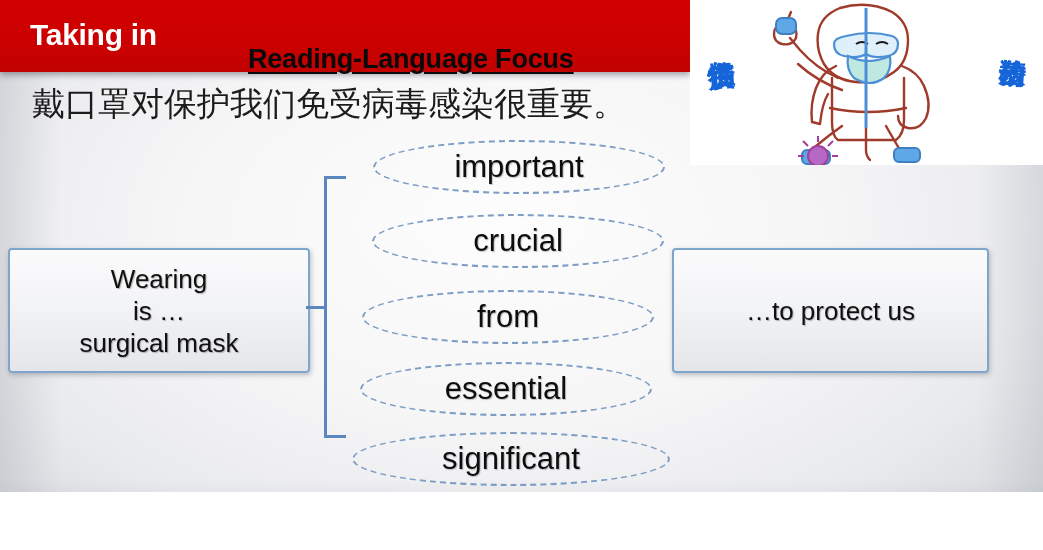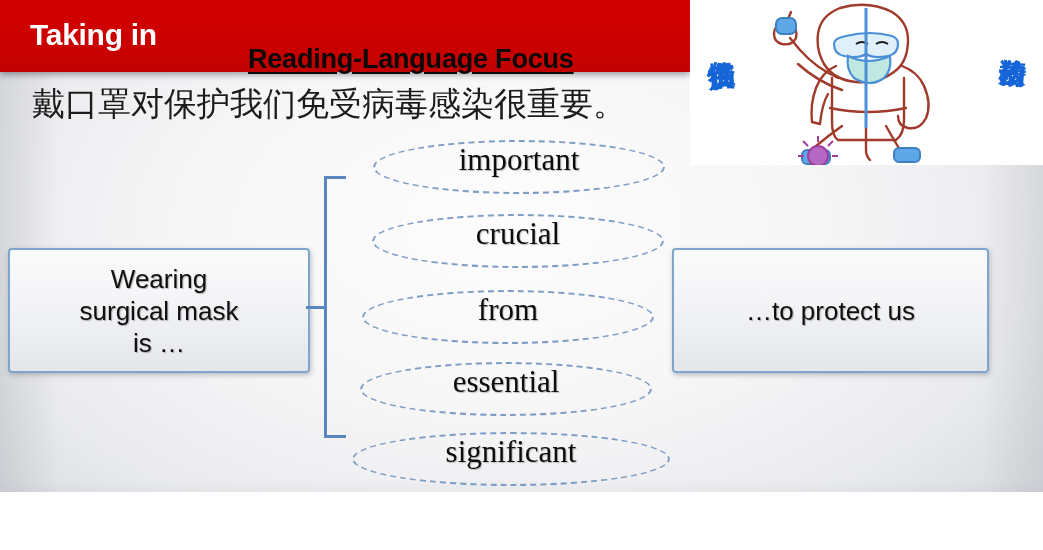--- a/index.html
+++ b/index.html
@@ -164,28 +164,27 @@
     left: -12px; top: 130px; width: 18px; height: 3px;
     background: #5b87bf;
   }
 
   
   .word-ellipse {
     position: absolute;
     border: 2px dashed #7d9dc4;
     border-radius: 50%;
     display: flex;
-    align-items: flex-start;
+    align-items: center;
     justify-content: center;
     color: #0d0d0d;
     font-size: 31px;
     white-space: nowrap;
     text-shadow: 1px 1px 1px rgba(130,130,138,0.5);
     box-sizing: border-box;
-    font-family: Liberation Serif, serif;
   }
 
   
   .footer {
     position: absolute;
     left: 0;
     top: 492px;
     width: 1043px;
     height: 58px;
     background: #ffffff;
@@ -251,22 +250,22 @@
                  M118 146 l-5 -5 M138 146 l5 -5 M118 166 l-5 5 M138 166 l5 5" stroke="#a0409a"></path>
       </g>
     </svg>
     <div class="ill-cn left" style="writing-mode: vertical-rl;">疫情仍在</div>
     <div class="ill-cn right" style="writing-mode: vertical-rl;">请勿放松</div>
   </div>
 
   <div id="box-left" class="concept-box">
     <div>
       <div>Wearing</div>
+      <div>is …</div>
       <div>surgical mask</div>
-      <div>is …</div>
     </div>
   </div>
 
   <div id="box-right" class="concept-box">
     <div>
       <div>…to protect us</div>
     </div>
   </div>
 
   <div class="bracket">

